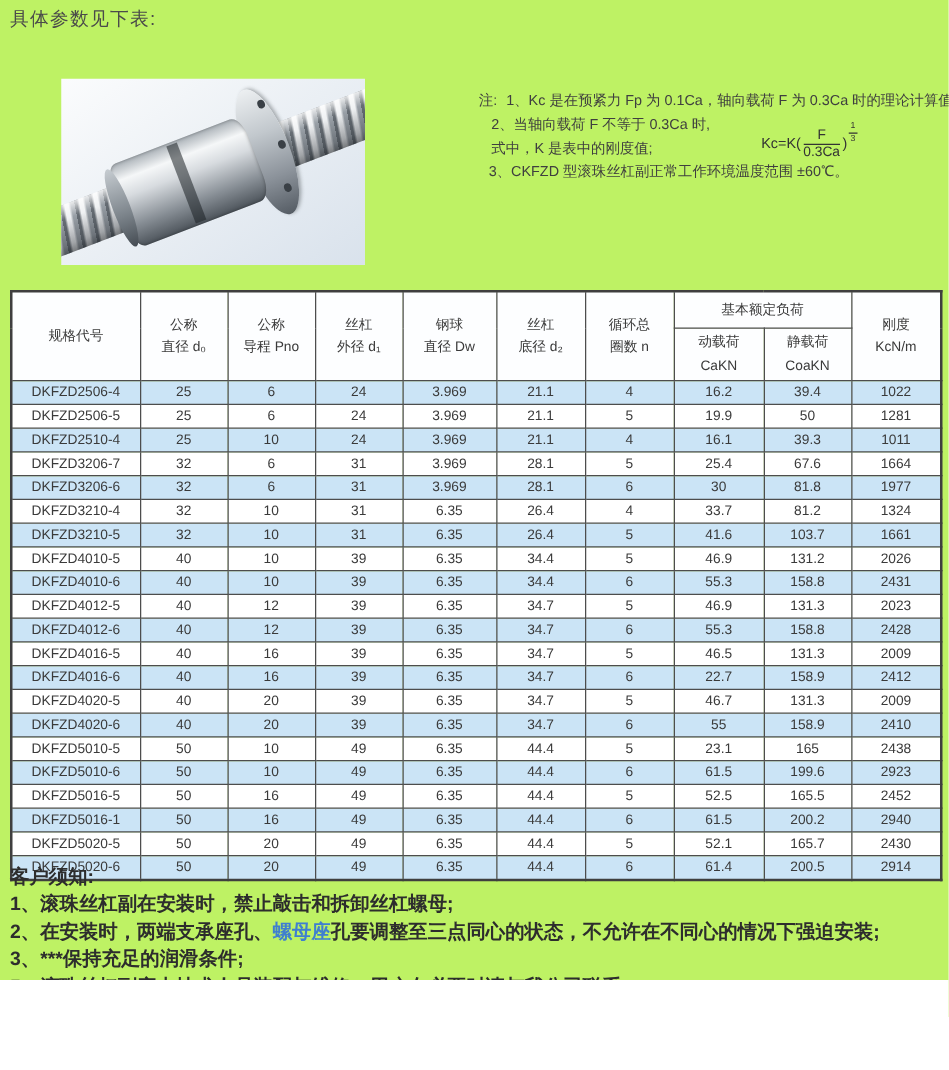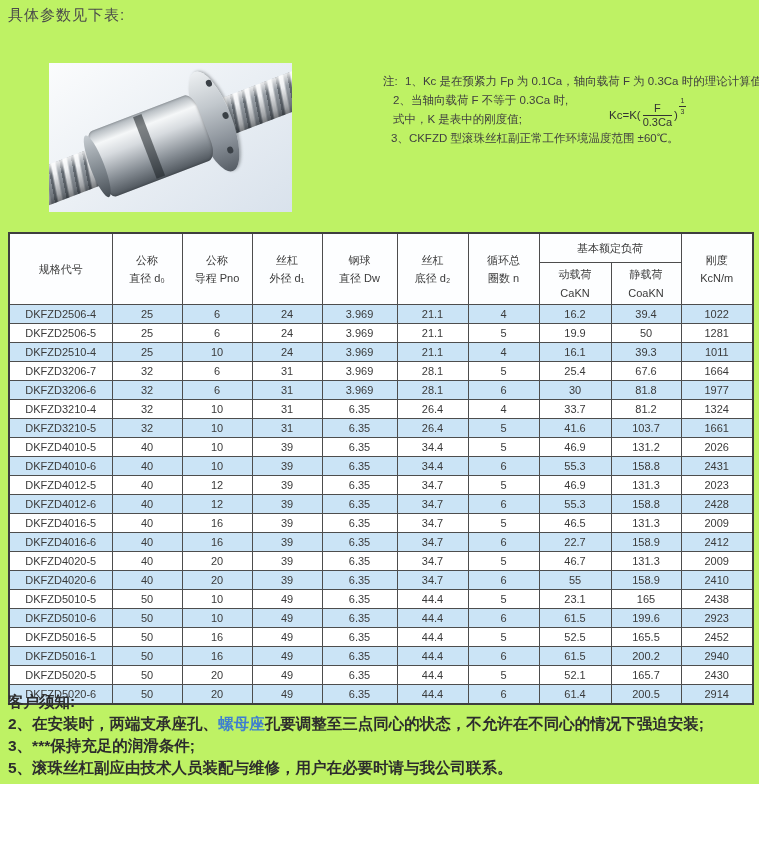--- a/index.html
+++ b/index.html
@@ -401,18 +401,19 @@
             <td>61.4</td>
             <td>200.5</td>
             <td>2914</td>
           </tr>
         </tbody>
     </table>
   </div>
 
   <div class="notice">
     <p>客户须知:</p>
+    <p>1、滚珠丝杠副在安装时，禁止敲击和拆卸丝杠螺母;</p>
     <p><span>2、在安装时，两端支承座孔、</span><span class="nut-seat-link">螺母座</span><span>孔要调整至三点同心的状态，不允许在不同心的情况下强迫安装;</span></p>
     <p>3、***保持充足的润滑条件;</p>
     <p>5、滚珠丝杠副应由技术人员装配与维修，用户在必要时请与我公司联系。</p>
   </div>
 
 </div>
 
 </body></html>

